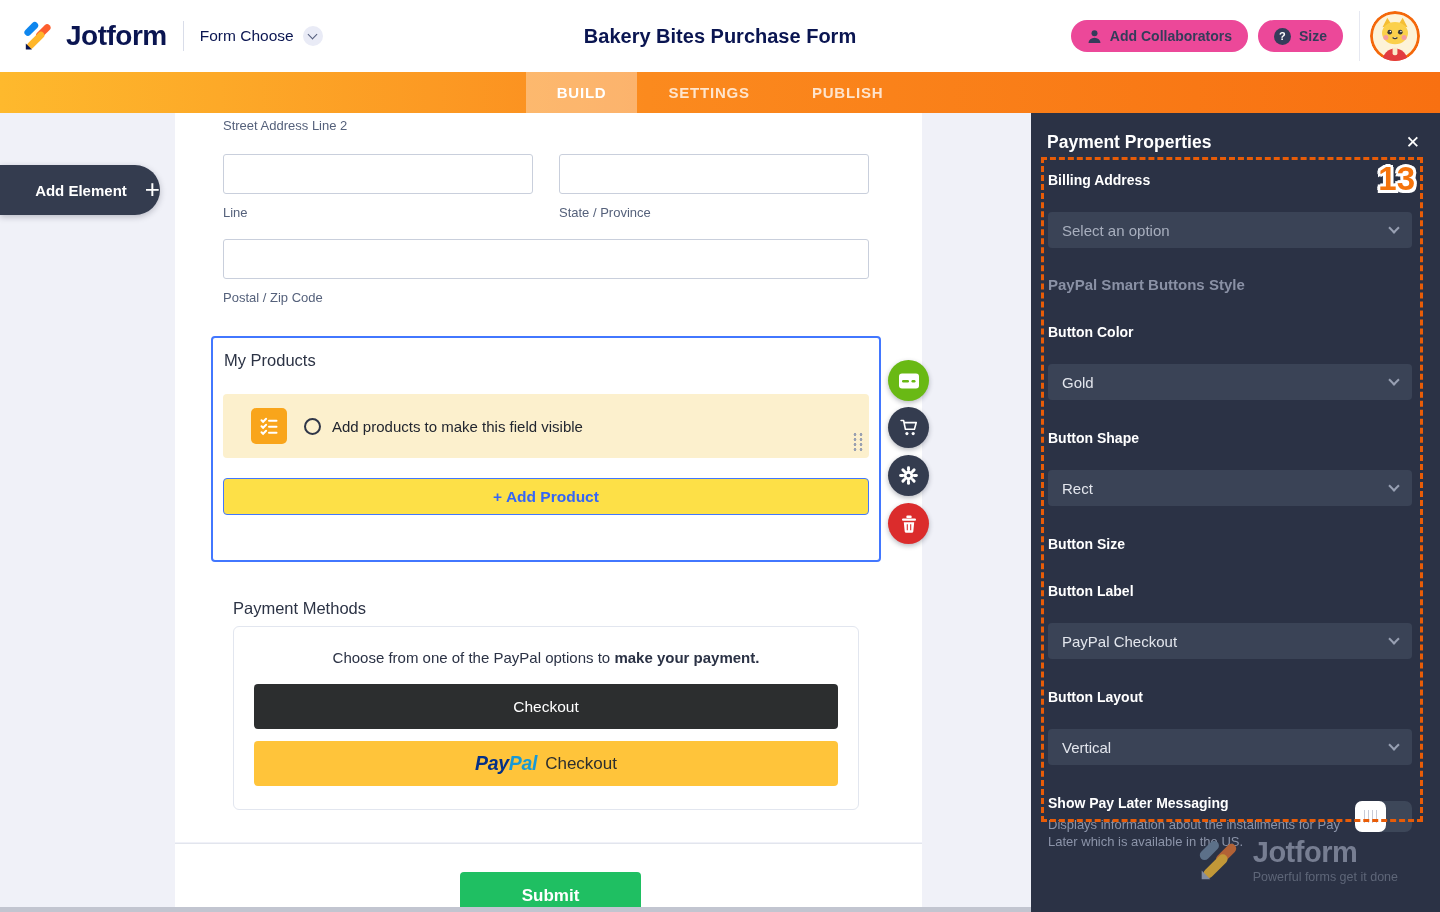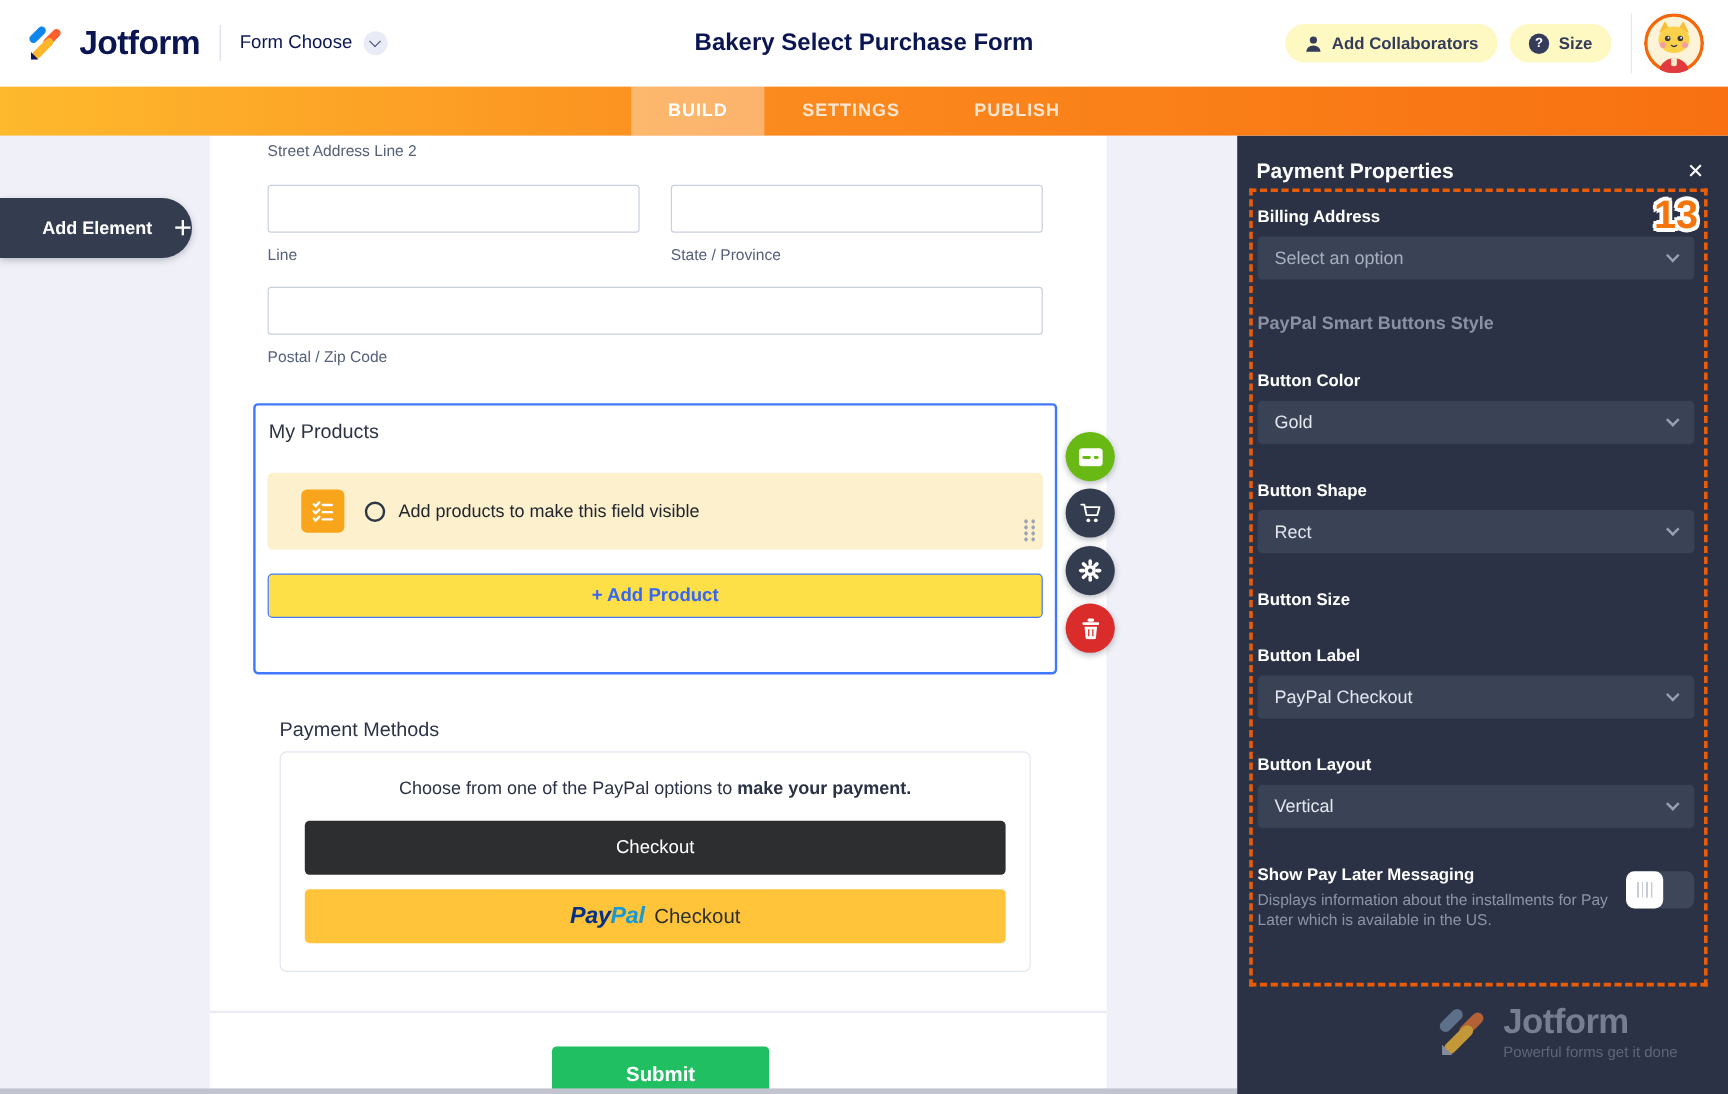--- a/index.html
+++ b/index.html
@@ -10,21 +10,21 @@
   
   .header { position: absolute; top: 0; left: 0; right: 0; height: 72px; background: #fff; display: flex; align-items: center; z-index: 5; }
   .logo-area { display: flex; align-items: center; padding-left: 21px; gap: 12px; cursor: pointer; }
   .brand { font-size: 28px; font-weight: bold; color: #0A1551; letter-spacing: -0.5px; }
   .header-divider { width: 1px; height: 30px; background: #D9DDE9; margin: 0 16px; }
   .form-builder { display: flex; align-items: center; gap: 9px; font-size: 15.5px; color: #0A1551; cursor: pointer; }
   .chev-circle { width: 20px; height: 20px; border-radius: 50%; background: #E9EBF6; display: flex; align-items: center; justify-content: center; }
   .chev { width: 7px; height: 7px; border-right: 1.8px solid #535D7C; border-bottom: 1.8px solid #535D7C; transform: rotate(45deg); margin-top: -3px; }
   .header-title { position: absolute; left: 50%; transform: translateX(-50%); font-size: 20px; font-weight: bold; color: #0A1551; white-space: nowrap; cursor: text; }
   .header-right { margin-left: auto; display: flex; align-items: center; padding-right: 8px; }
-  .pill { background: #fef9c3; border: none; border-radius: 17px; height: 32px; display: flex; align-items: center; gap: 8px; padding: 0 16px; font-size: 14px; font-weight: bold; color: #343C5A; cursor: pointer; font-family: inherit; margin-left: 10px; }
+  .pill { background: #ec4899; border: none; border-radius: 17px; height: 32px; display: flex; align-items: center; gap: 8px; padding: 0 16px; font-size: 14px; font-weight: bold; color: #343C5A; cursor: pointer; font-family: inherit; margin-left: 10px; }
   .q-circle { width: 17px; height: 17px; border-radius: 50%; background: #343C5A; color: #fff; font-size: 11px; font-weight: bold; display: flex; align-items: center; justify-content: center; }
   .header-vdiv { width: 1px; height: 50px; background: #E6E8F1; margin: 0 10px 0 16px; }
   .avatar-wrap { width: 50px; height: 50px; border-radius: 50%; overflow: hidden; cursor: pointer; margin-right: 12px; }
   
   .navbar { position: absolute; top: 72px; left: 0; right: 0; height: 41px; background: linear-gradient(90deg, #FEB92D 0%, #FB8A1E 45%, #F87011 100%); display: flex; justify-content: center; z-index: 4; }
   .tab { display: flex; align-items: center; padding: 0 31px; font-size: 15px; font-weight: bold; letter-spacing: 0.8px; color: rgba(255,255,255,0.78); cursor: pointer; }
   .tab.active { background: rgba(255,255,255,0.35); color: #fff; }
   
   .workspace { position: absolute; top: 113px; bottom: 0; left: 0; width: 1031px; background: #F0F1F8; overflow: hidden; }
   .add-element { position: absolute; top: 52px; left: 0; width: 160px; height: 50px; background: #343C4F; border: none; border-radius: 0 25px 25px 0; color: #fff; font-family: inherit; font-size: 15px; font-weight: bold; display: flex; align-items: center; justify-content: flex-end; gap: 18px; cursor: pointer; box-shadow: 0 2px 6px rgba(20,25,45,0.25); z-index: 3; }
@@ -70,21 +70,21 @@
   
   .panel { position: absolute; top: 113px; right: 0; bottom: 0; width: 409px; background: #2B3245; }
   .panel-head { display: flex; align-items: flex-start; justify-content: space-between; padding: 19px 18px 0 16px; }
   .panel-title { font-size: 17.5px; font-weight: bold; color: #fff; }
   .panel-close { background: none; border: none; color: #fff; font-size: 17px; cursor: pointer; line-height: 1; padding: 2px; font-family: inherit; }
   .annotation-border { position: absolute; left: 10px; top: 44px; width: 382px; height: 665px; border: 3px dashed #E85C07; pointer-events: none; z-index: 2; }
   .badge-13 { position: absolute; top: 47px; right: 25px; font-size: 33px; font-weight: bold; color: #F5740C; z-index: 3; pointer-events: none;
     text-shadow: -2.5px -2.5px 0 #fff, 2.5px -2.5px 0 #fff, -2.5px 2.5px 0 #fff, 2.5px 2.5px 0 #fff, 0 -3px 0 #fff, 0 3px 0 #fff, -3px 0 0 #fff, 3px 0 0 #fff; }
   .panel-body { position: absolute; left: 17px; top: 58px; width: 364px; }
   .p-label { font-size: 14px; font-weight: bold; color: #fff; line-height: 18px; }
-  .p-select { margin-top: 8px; height: 36px; background: #3A4356; border-radius: 4px; display: flex; align-items: center; justify-content: space-between; padding: 0 14px; font-size: 15px; cursor: pointer; }
+  .p-select { margin-top: 23px; height: 36px; background: #3A4356; border-radius: 4px; display: flex; align-items: center; justify-content: space-between; padding: 0 14px; font-size: 15px; cursor: pointer; }
   .p-placeholder { color: #A8AFBE; }
   .p-value { color: #E3E6ED; }
   .chev-d { width: 8px; height: 8px; border-right: 2px solid #98A0B3; border-bottom: 2px solid #98A0B3; transform: rotate(45deg); margin-top: -4px; }
   .p-section { margin-top: 27px; font-size: 15px; font-weight: bold; color: #8A91A5; line-height: 19px; }
   .p-group { margin-top: 29px; }
   .toggle-row { margin-top: 29px; display: flex; justify-content: space-between; align-items: flex-start; }
   .toggle-texts { width: 302px; }
   .p-desc { margin-top: 5px; font-size: 13px; color: #8C94A9; line-height: 1.28; }
   .toggle { width: 57px; height: 31px; background: #3D4759; border-radius: 7px; margin-top: 7px; cursor: pointer; position: relative; flex: none; }
   .knob { position: absolute; left: 0; top: 0; width: 31px; height: 31px; background: #fff; border-radius: 7px; display: flex; align-items: center; justify-content: center; }
@@ -107,21 +107,21 @@
     </svg>
     <span class="brand">Jotform</span>
   </div>
   <div class="header-divider"></div>
   <div class="form-builder">
     <span>Form Choose</span>
     <span class="chev-circle">
         <i class="chev"></i>
       </span>
   </div>
-  <h1 class="header-title">Bakery Select Purchase Form</h1>
+  <h1 class="header-title">Bakery Bites Purchase Form</h1>
   <div class="header-right">
     <button class="pill">
       <svg width="15" height="15" viewBox="0 0 16 16" fill="#343C5A">
         <circle cx="8" cy="4.6" r="3.2"></circle>
           <path d="M1.6 15 a6.4 5.6 0 0 1 12.8 0 z"></path>
       </svg>
       <span>Add Collaborators</span>
     </button>
     <button class="pill">
       <span class="q-circle">?</span>

